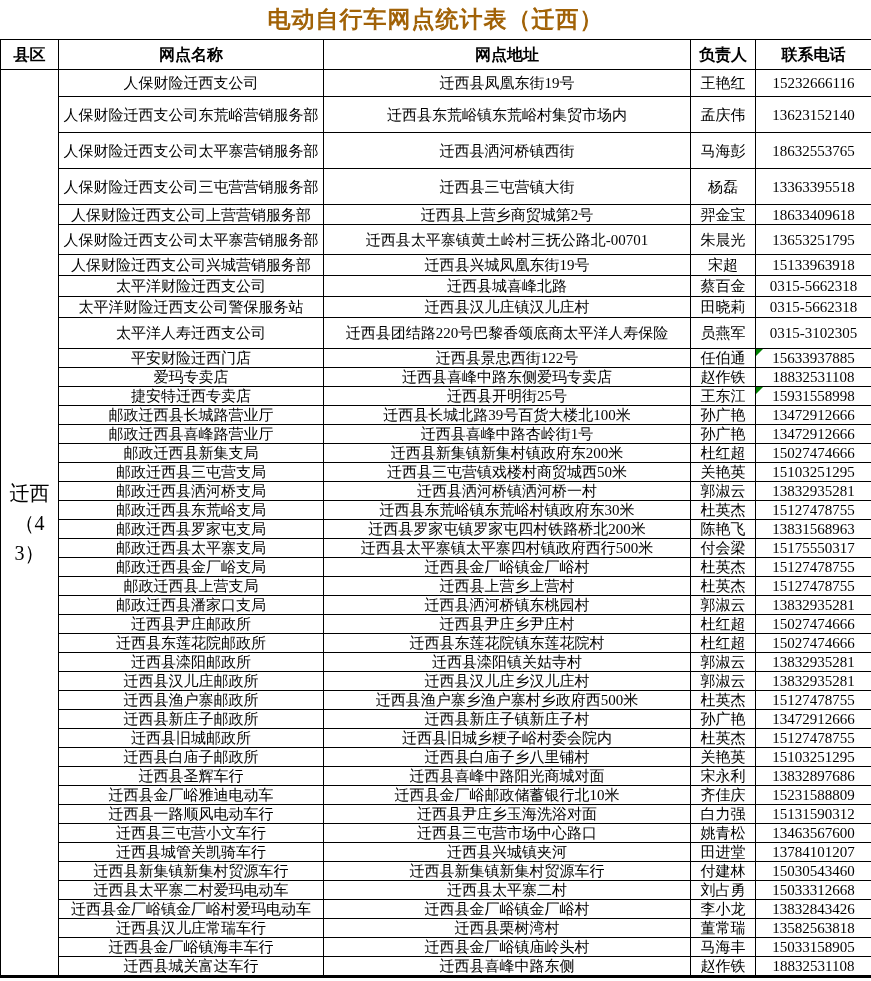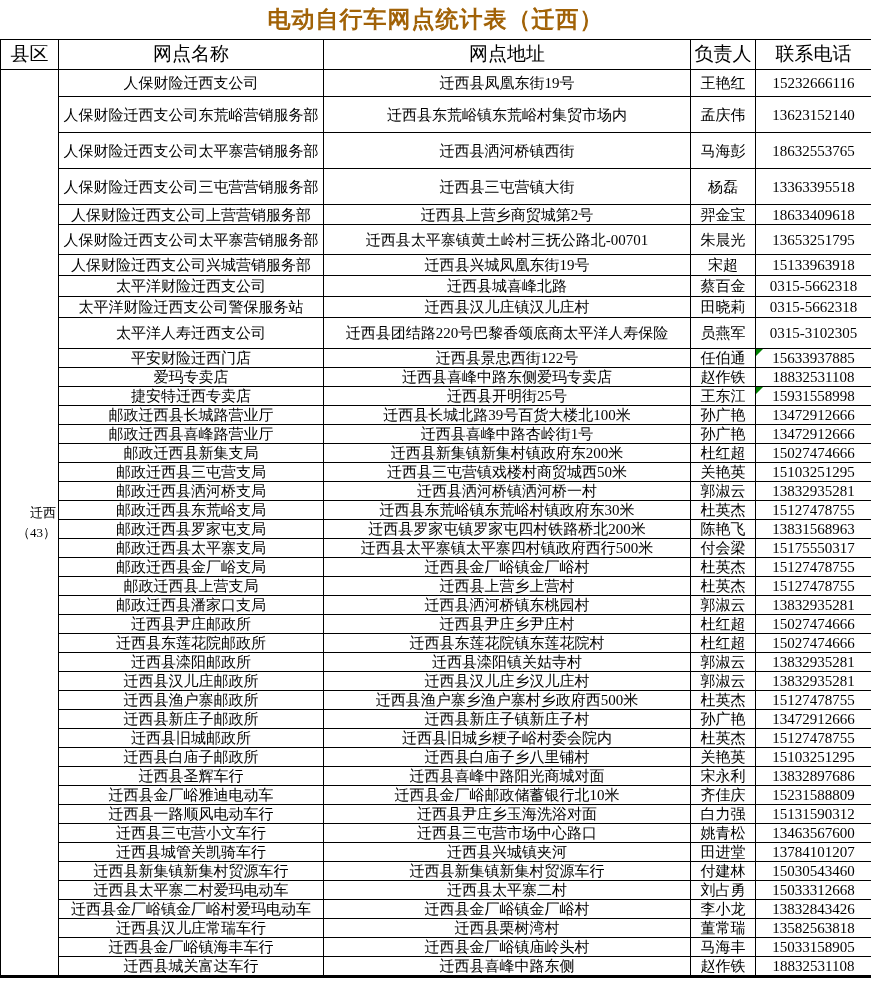--- a/index.html
+++ b/index.html
@@ -36,31 +36,30 @@
     text-align: center;
     vertical-align: middle;
     padding: 0 2px;
     overflow: hidden;
     line-height: 1.2;
     color: #000;
     word-break: break-all;
   }
   thead th {
     height: 29px;
-    font-size: 19px;
-    font-weight: normal;
+    font-size: 16px;
+    font-weight: bold;
   }
   tbody td {
     font-size: 15px;
     height: 18px;
   }
   td.c-county {
-    font-size: 13px;
+    font-size: 20px;
     line-height: 1.5;
-    text-align: right;
   }
   td.c-name   { width: 261px; }
   td.c-addr   { width: 363px; }
   td.c-contact{ width: 61px;  }
   td.c-phone  { width: 112px; }
   col.g-county { width: 58px;  }
   col.g-name   { width: 265px; }
   col.g-addr   { width: 367px; }
   col.g-contact{ width: 65px;  }
   col.g-phone  { width: 116px; }

